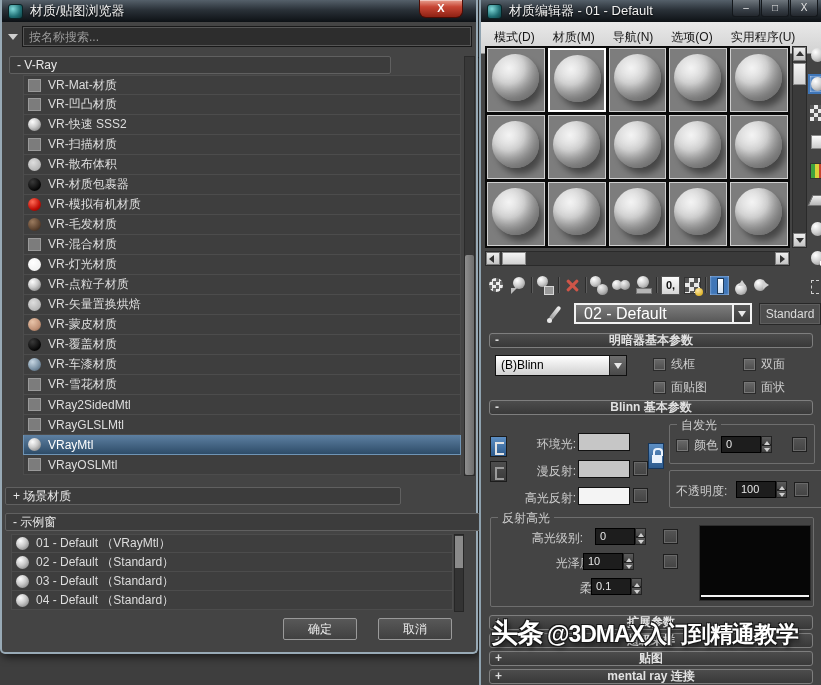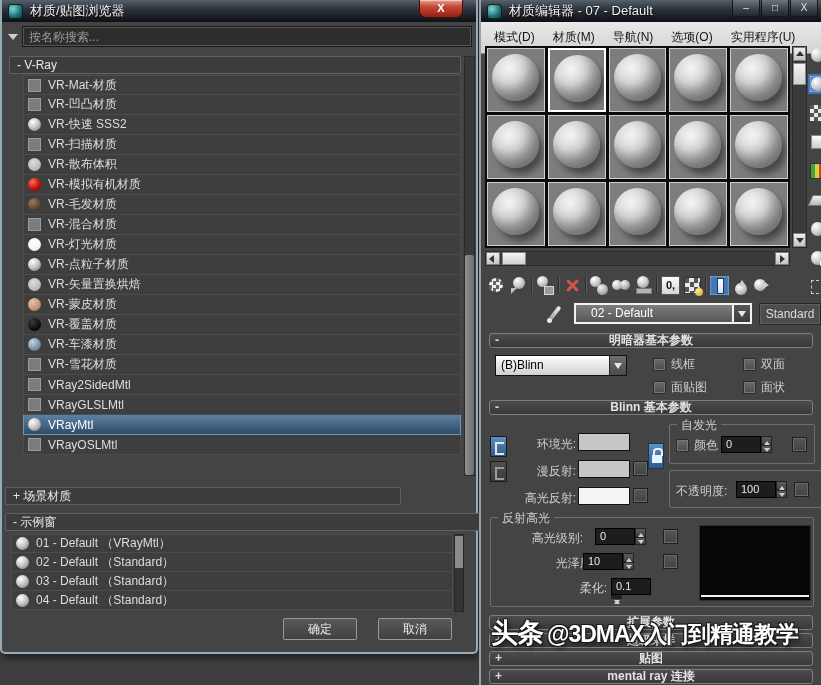--- a/index.html
+++ b/index.html
@@ -31,21 +31,21 @@
     box-shadow:inset 0 1px 0 rgba(255,255,255,.45);cursor:pointer;}
   .searchrow{position:absolute;left:2px;top:25px;right:4px;height:23px;display:flex;align-items:center;}
   .drop-arrow{width:18px;height:21px;position:relative;}
   .drop-arrow::before{content:"";position:absolute;left:4px;top:8px;border:5px solid transparent;border-top:6px solid #cfcfcf;}
   .searchinput{flex:1;height:21px;background:#2d2d2d;border:1px solid #191919;box-shadow:inset 0 0 0 1px #565656;
     color:#a9a9a9;font-size:12px;padding:0 6px;outline:none;}
   .searchinput::placeholder{color:#9a9a9a;}
 
   .grouphdr{height:18px;background:#3c3c3c;border:1px solid #606060;color:#e8e8e8;font-size:12px;
     line-height:16px;padding-left:7px;border-radius:2px;}
-  #vray-group{position:absolute;left:7px;top:56px;width:452px;}
+  #vray-group{position:absolute;left:7px;top:56px;width:382px;}
   #browser-list{position:absolute;left:21px;top:75px;width:438px;}
   .bitem{height:20px;background:#3e3e3e;border:1px solid #4c4c4c;border-top:none;display:flex;align-items:center;
     gap:7px;padding-left:4px;color:#dedede;font-size:12px;cursor:default;}
   .bitem.sel{background:linear-gradient(#5d80a2,#2e4c68);border-color:#6f94b5;color:#fff;}
   .licon{width:13px;height:13px;flex:0 0 13px;}
   .licon.square{background:#7c7c7c;border:1px solid #9a9a9a;}
   .licon.sphere-gray{border-radius:50%;background:radial-gradient(circle at 35% 30%,#fdfdfd,#c9c9c9 45%,#6f6f6f);}
   .licon.circle-lightgray{border-radius:50%;background:radial-gradient(circle at 40% 35%,#dedede,#b5b5b5 70%);}
   .licon.circle-black{border-radius:50%;background:radial-gradient(circle at 35% 30%,#3a3a3a,#050505 70%);}
   .licon.circle-red{border-radius:50%;background:radial-gradient(circle at 35% 30%,#ff6a55,#c00d05 60%,#6e0300);}
@@ -165,21 +165,21 @@
   .hi-go-forward::after{content:"";position:absolute;right:0;top:5px;width:0;height:0;
     border:4px solid transparent;border-left:6px solid #cfcfcf;}
 
   
   .eyedropper{position:absolute;left:64px;top:303px;width:20px;height:22px;cursor:pointer;}
   .eyedropper::before{content:"";position:absolute;left:8px;top:2px;width:4px;height:16px;background:linear-gradient(#f4f4f4,#9a9a9a);
     transform:rotate(38deg);border-radius:2px;}
   .eyedropper::after{content:"";position:absolute;left:2px;bottom:2px;width:5px;height:5px;border-radius:50%;background:#e8e8e8;}
   .namecombo{position:absolute;left:93px;top:303px;width:178px;height:21px;border:2px solid #f2f2f2;
     background:linear-gradient(#7d7d7d,#575757);display:flex;cursor:pointer;}
-  .namecombo .txt{flex:1;color:#fff;font-size:12px;line-height:17px;padding-left:15px;}
+  .namecombo .txt{flex:1;color:#fff;font-size:16px;line-height:17px;padding-left:8px;}
   .namecombo .arr{width:18px;border-left:2px solid #f2f2f2;background:linear-gradient(#585858,#3c3c3c);position:relative;}
   .namecombo .arr::before{content:"";position:absolute;left:4px;top:6px;border:4px solid transparent;border-top:6px solid #e8e8e8;}
   .typebtn{position:absolute;left:278px;top:303px;width:62px;height:22px;background:#4d4d4d;border:1px solid #272727;
     box-shadow:inset 0 0 0 1px #5e5e5e;color:#dcdcdc;font-size:12px;text-align:center;line-height:20px;cursor:pointer;}
 
   
   .rollout{position:relative;height:15px;background:linear-gradient(#4c4c4c,#393939);border:1px solid #7e7e7e;
     border-radius:3px;color:#e2e2e2;font-size:12px;font-weight:bold;text-align:center;line-height:13px;cursor:pointer;}
   .rollout .rstate{position:absolute;left:5px;top:0;font-weight:bold;color:#dcdcdc;}
   #ro-shader{position:absolute;left:8px;top:333px;width:324px;}
@@ -231,21 +231,21 @@
   .spin .sb.up::before{top:1px;border-bottom:4px solid #cfcfcf;}
   .spin .sb.dn::before{top:2px;border-top:4px solid #cfcfcf;}
   #sp-si{left:51px;top:11px;} #sp-op{left:66px;top:10px;}
   .silabel{position:absolute;color:#cdcdcd;font-size:12px;}
   #si-cb{left:6px;top:12px;}
   #gb-si .mapbtn{left:122px;top:12px;} #gb-op .mapbtn{left:124px;top:11px;}
   #op-lab{left:6px;top:12px;}
 
   #hl-lab-level{left:28px;top:12px;} #hl-lab-gloss{left:40px;top:37px;} #hl-lab-soft{left:52px;top:62px;}
   .hl-label{position:absolute;width:64px;text-align:right;color:#cdcdcd;font-size:12px;}
-  #sp-level{left:104px;top:10px;} #sp-gloss{left:92px;top:35px;} #sp-soft{left:120px;top:60px;flex-direction:column;}
+  #sp-level{left:104px;top:10px;} #sp-gloss{left:92px;top:35px;} #sp-soft{left:100px;top:60px;}
   #mb-level{left:172px;top:11px;} #mb-gloss{left:172px;top:36px;}
   .hl-graph{position:absolute;left:208px;top:7px;width:112px;height:76px;background:#060606;border:1px solid #2e2e2e;}
   .hl-graph::after{content:"";position:absolute;left:1px;right:1px;bottom:3px;height:2px;background:#f2f2f2;}
 
   
   .watermark{position:absolute;left:10px;top:615px;width:330px;color:#fff;white-space:nowrap;
     text-shadow:1px 1px 0 #1a1a1a,-1px -1px 0 #1a1a1a,1px -1px 0 #1a1a1a,-1px 1px 0 #1a1a1a,2px 3px 4px rgba(0,0,0,.6);
     font-size:23px;font-weight:bold;letter-spacing:-1px;z-index:5;}
   .watermark .brand{font-size:27px;margin-right:4px;}
 </style>
@@ -288,20 +288,24 @@
         </div>
         <div class="bitem">
           <span class="licon square"></span>
           <span class="blabel">VR-扫描材质</span>
         </div>
         <div class="bitem">
           <span class="licon circle-lightgray"></span>
           <span class="blabel">VR-散布体积</span>
         </div>
         <div class="bitem">
+          <span class="licon circle-black"></span>
+          <span class="blabel">VR-材质包裹器</span>
+        </div>
+        <div class="bitem">
           <span class="licon circle-red"></span>
           <span class="blabel">VR-模拟有机材质</span>
         </div>
         <div class="bitem">
           <span class="licon sphere-brown"></span>
           <span class="blabel">VR-毛发材质</span>
         </div>
         <div class="bitem">
           <span class="licon square"></span>
           <span class="blabel">VR-混合材质</span>
@@ -379,21 +383,21 @@
       <div class="thumb"></div>
     </div>
 
     <div class="dlgbtn" id="btn-ok">确定</div>
     <div class="dlgbtn" id="btn-cancel">取消</div>
   </div>
 
   <div class="win-right">
     <div class="titlebar">
       <span class="applogo"></span>
-      <span class="wtitle">材质编辑器 - 07 - Default</span>
+      <span class="wtitle">材质编辑器 - 01 - Default</span>
     </div>
     <div class="winbtns">
       <div class="wbtn">–</div>
       <div class="wbtn">□</div>
       <div class="wbtn">X</div>
     </div>
 
     <div class="menubar">
         <span class="menu-item">模式(D)</span>
         <span class="menu-item">材质(M)</span>

